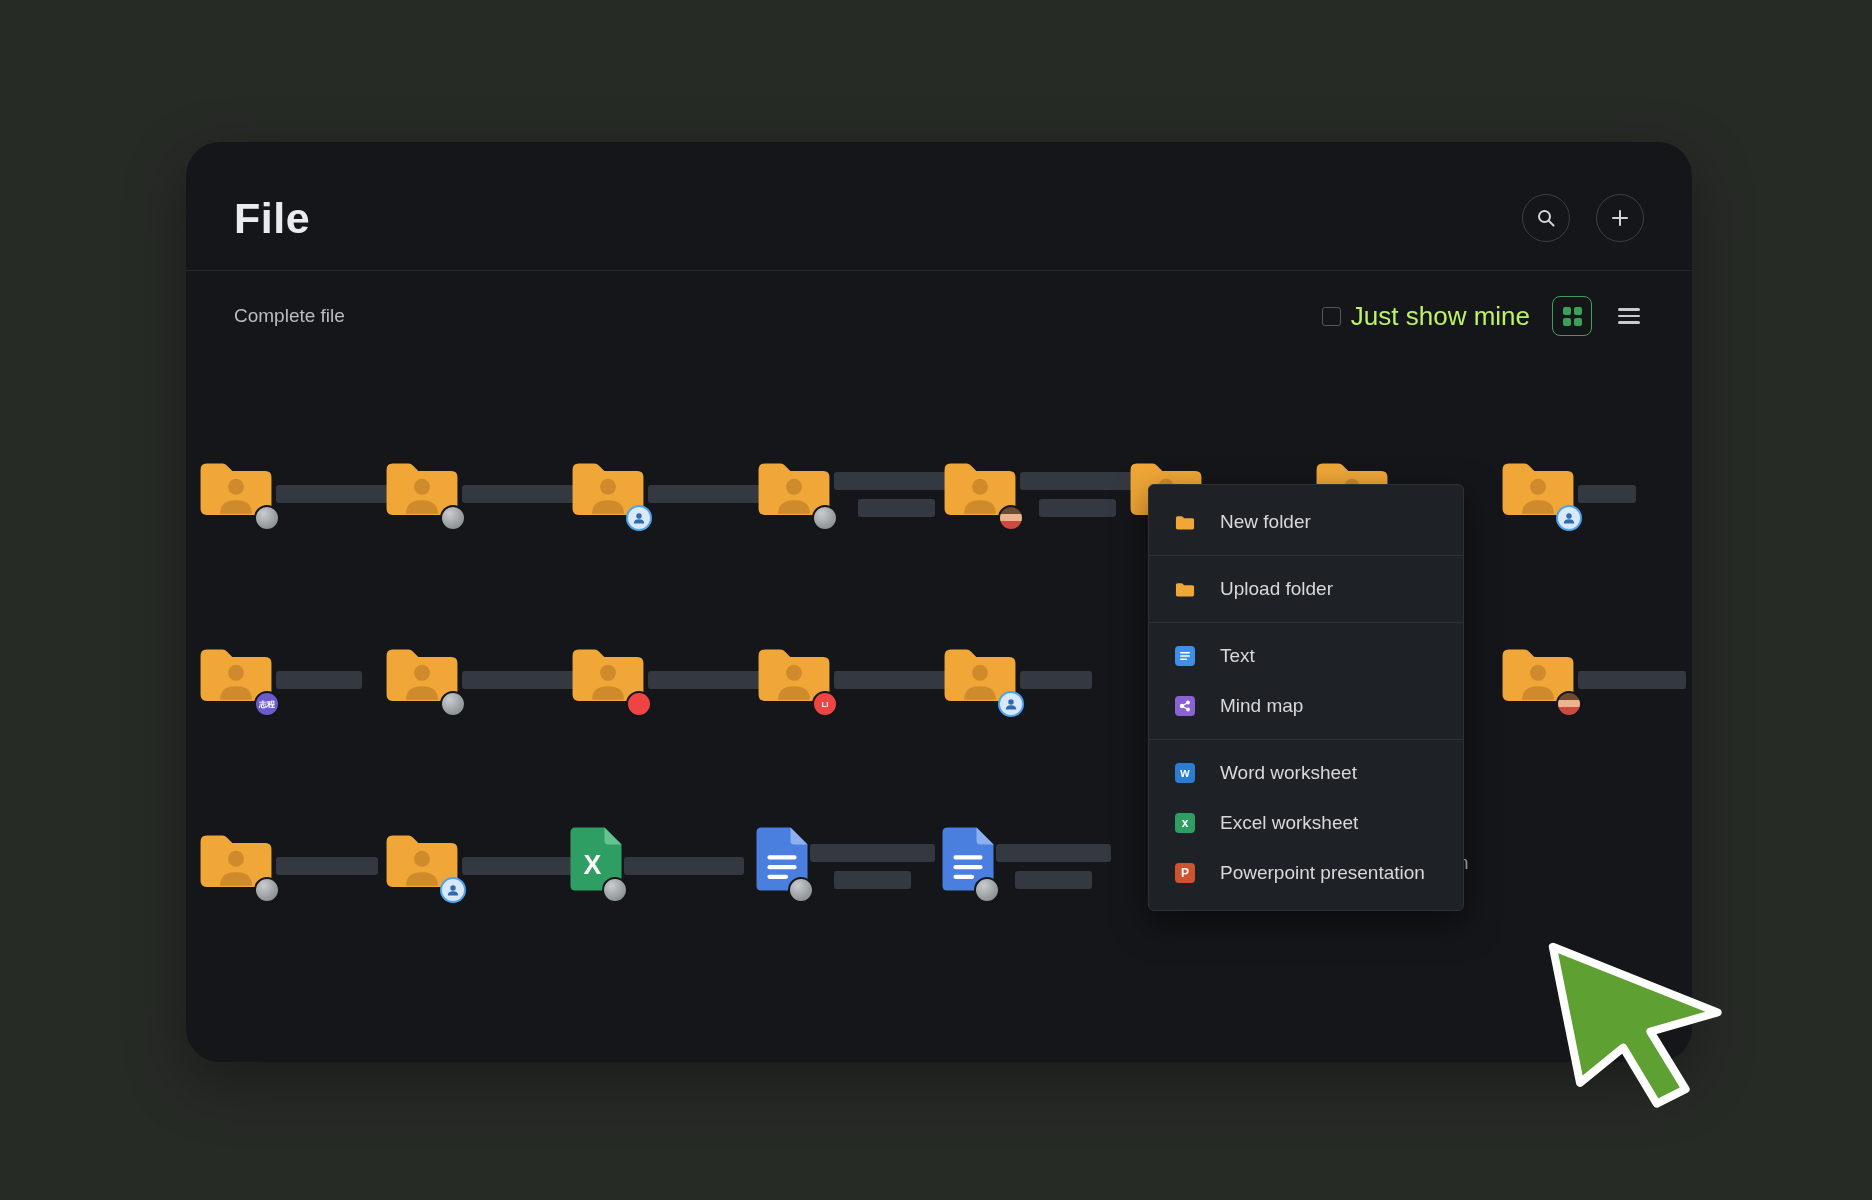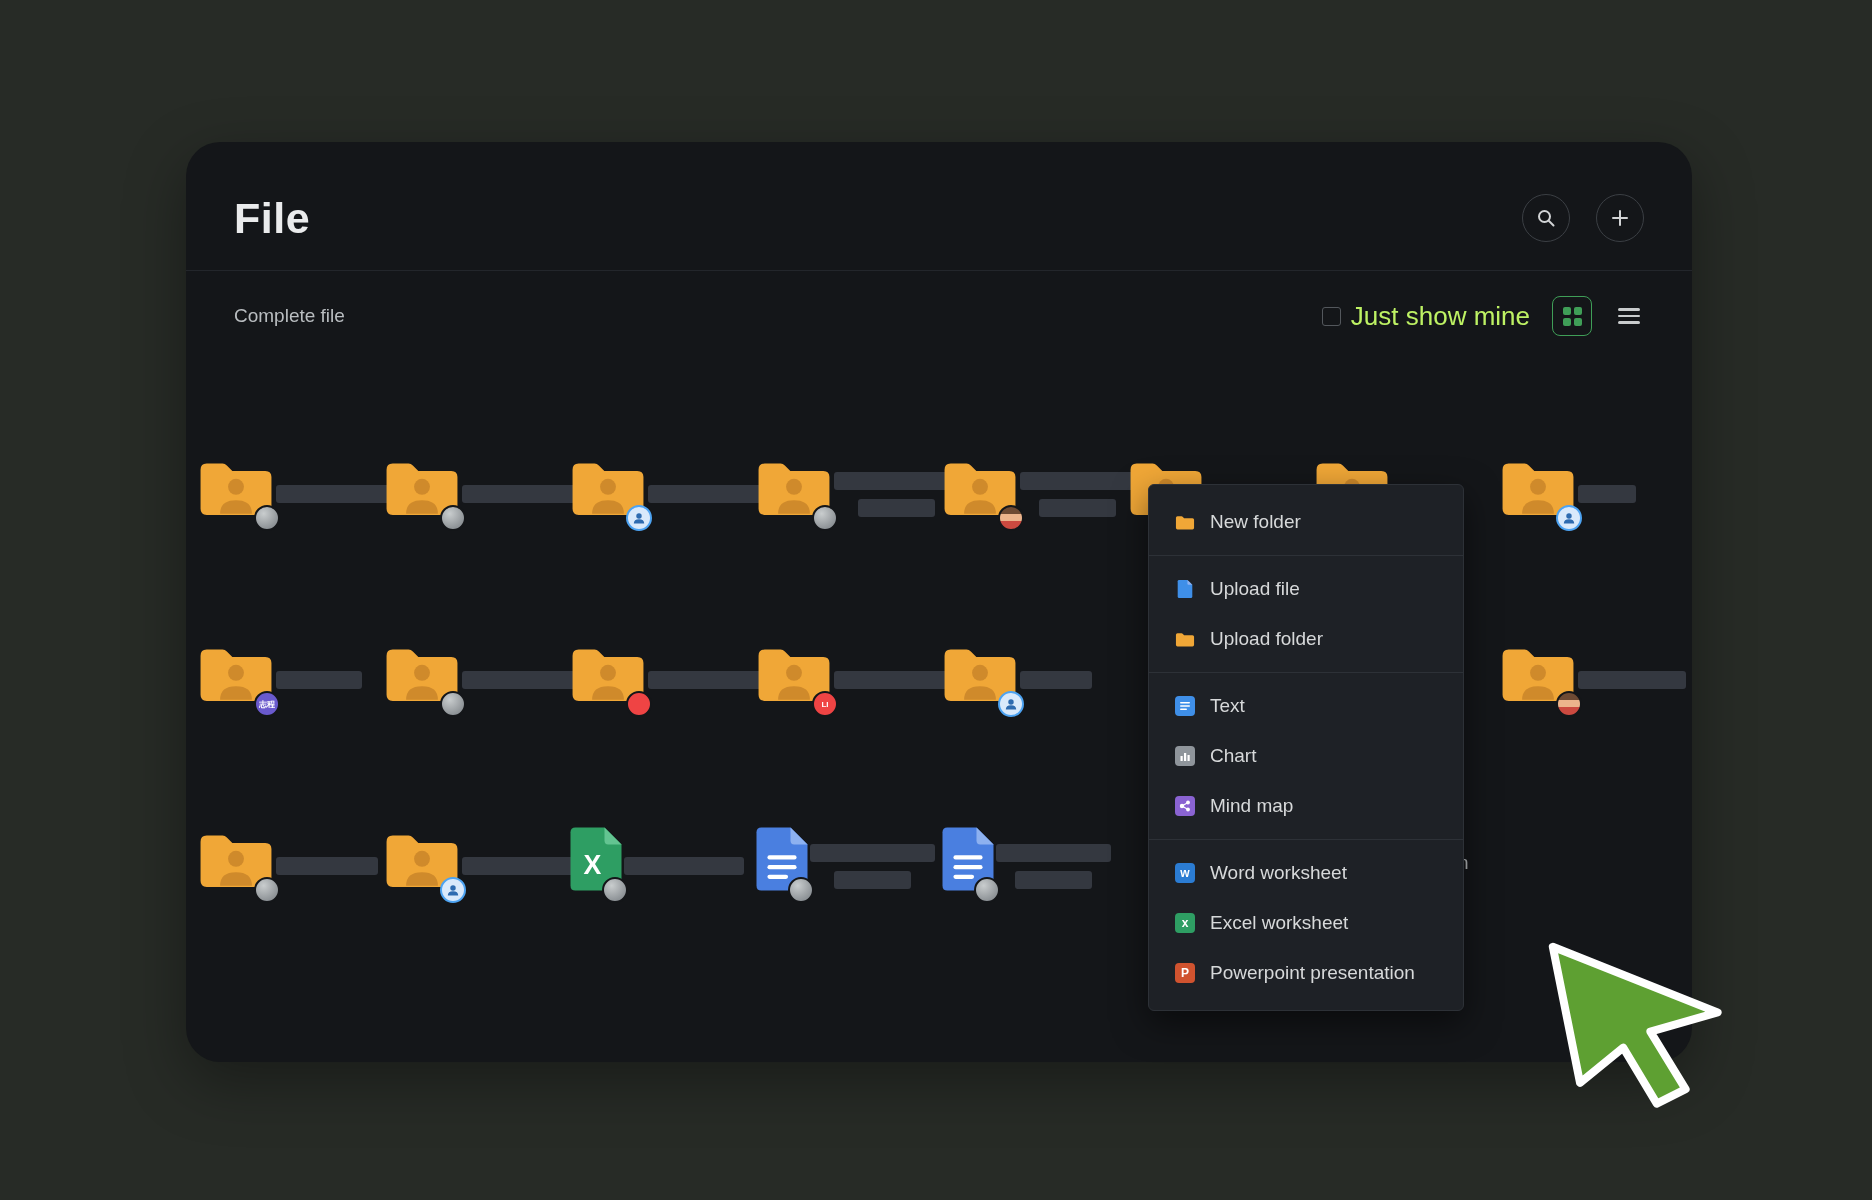--- a/index.html
+++ b/index.html
@@ -103,21 +103,21 @@
   
   .context-menu {
     position:absolute; left:962px; top:342px; width:316px;
     background:#1e2126; border:1px solid #2d3137; border-radius:6px;
     padding:4px 0; z-index:10;
     box-shadow:0 12px 34px rgba(0,0,0,.5);
   }
   .menu-group { padding:8px 0; }
   .menu-group + .menu-group { border-top:1px solid #2d3137; }
   .menu-item {
-    display:flex; align-items:center; gap:15px;
+    display:flex; align-items:center; gap:25px;
     height:50px; padding:0 26px;
     font-size:19px; color:#d7d9da; cursor:pointer;
   }
   .mi {
     width:20px; height:20px; border-radius:4px; flex:0 0 auto;
     display:flex; align-items:center; justify-content:center;
     font-size:12px; font-weight:700; color:#fff;
     font-family:"Liberation Sans", sans-serif;
   }
   .mi svg { display:block; }
@@ -471,56 +471,37 @@
         <svg width="20" height="17" viewBox="0 0 64 54">
           <path d="M3 12 q0-5 5-5 h13 q2 0 3.5 1.5 L29 13 h27 q5 0 5 5 v26 q0 5 -5 5 H8 q-5 0 -5 -5 Z" fill="#f0a737"></path>
         </svg>
           </span>
           <span>New folder</span>
         </div>
       </div>
       <div class="menu-group">
         <div class="menu-item">
           <span class="mi">
-        <svg width="16" height="20" viewBox="0 0 46 56">
-          <path d="M6 2 h24 l14 14 v34 q0 4 -4 4 H6 q-4 0 -4 -4 V6 q0 -4 4 -4 Z" fill="#3f8fe8"></path>
-          <path d="M30 2 l14 14 h-11 q-3 0 -3 -3 Z" fill="#8db1f0"></path>
-        </svg>
-          </span>
-          <span>Upload file</span>
-        </div>
-        <div class="menu-item">
-          <span class="mi">
         <svg width="20" height="17" viewBox="0 0 64 54">
           <path d="M3 12 q0-5 5-5 h13 q2 0 3.5 1.5 L29 13 h27 q5 0 5 5 v26 q0 5 -5 5 H8 q-5 0 -5 -5 Z" fill="#f0a737"></path>
         </svg>
           </span>
           <span>Upload folder</span>
         </div>
       </div>
       <div class="menu-group">
         <div class="menu-item">
           <span class="mi" style="background:#3f8fe8">
         <svg width="12" height="12" viewBox="0 0 12 12">
               <rect x="1" y="2" width="10" height="1.6" rx=".8" fill="#fff"></rect>
               <rect x="1" y="5.2" width="10" height="1.6" rx=".8" fill="#fff"></rect>
               <rect x="1" y="8.4" width="7" height="1.6" rx=".8" fill="#fff"></rect>
             </svg>
           </span>
           <span>Text</span>
-        </div>
-        <div class="menu-item">
-          <span class="mi" style="background:#8f959b">
-        <svg width="12" height="12" viewBox="0 0 12 12">
-              <rect x="1.5" y="6" width="2.2" height="5" fill="#fff"></rect>
-              <rect x="5" y="3" width="2.2" height="8" fill="#fff"></rect>
-              <rect x="8.5" y="5" width="2.2" height="6" fill="#fff"></rect>
-            </svg>
-          </span>
-          <span>Chart</span>
         </div>
         <div class="menu-item">
           <span class="mi" style="background:#8a63d2">
         <svg width="12" height="12" viewBox="0 0 12 12" stroke="#fff" stroke-width="1.2" fill="#fff">
               <line x1="3" y1="6" x2="9" y2="2.5"></line>
               <line x1="3" y1="6" x2="9" y2="9.5"></line>
               <circle cx="3" cy="6" r="1.6"></circle>
               <circle cx="9" cy="2.5" r="1.3"></circle>
               <circle cx="9" cy="9.5" r="1.3"></circle>
             </svg>

